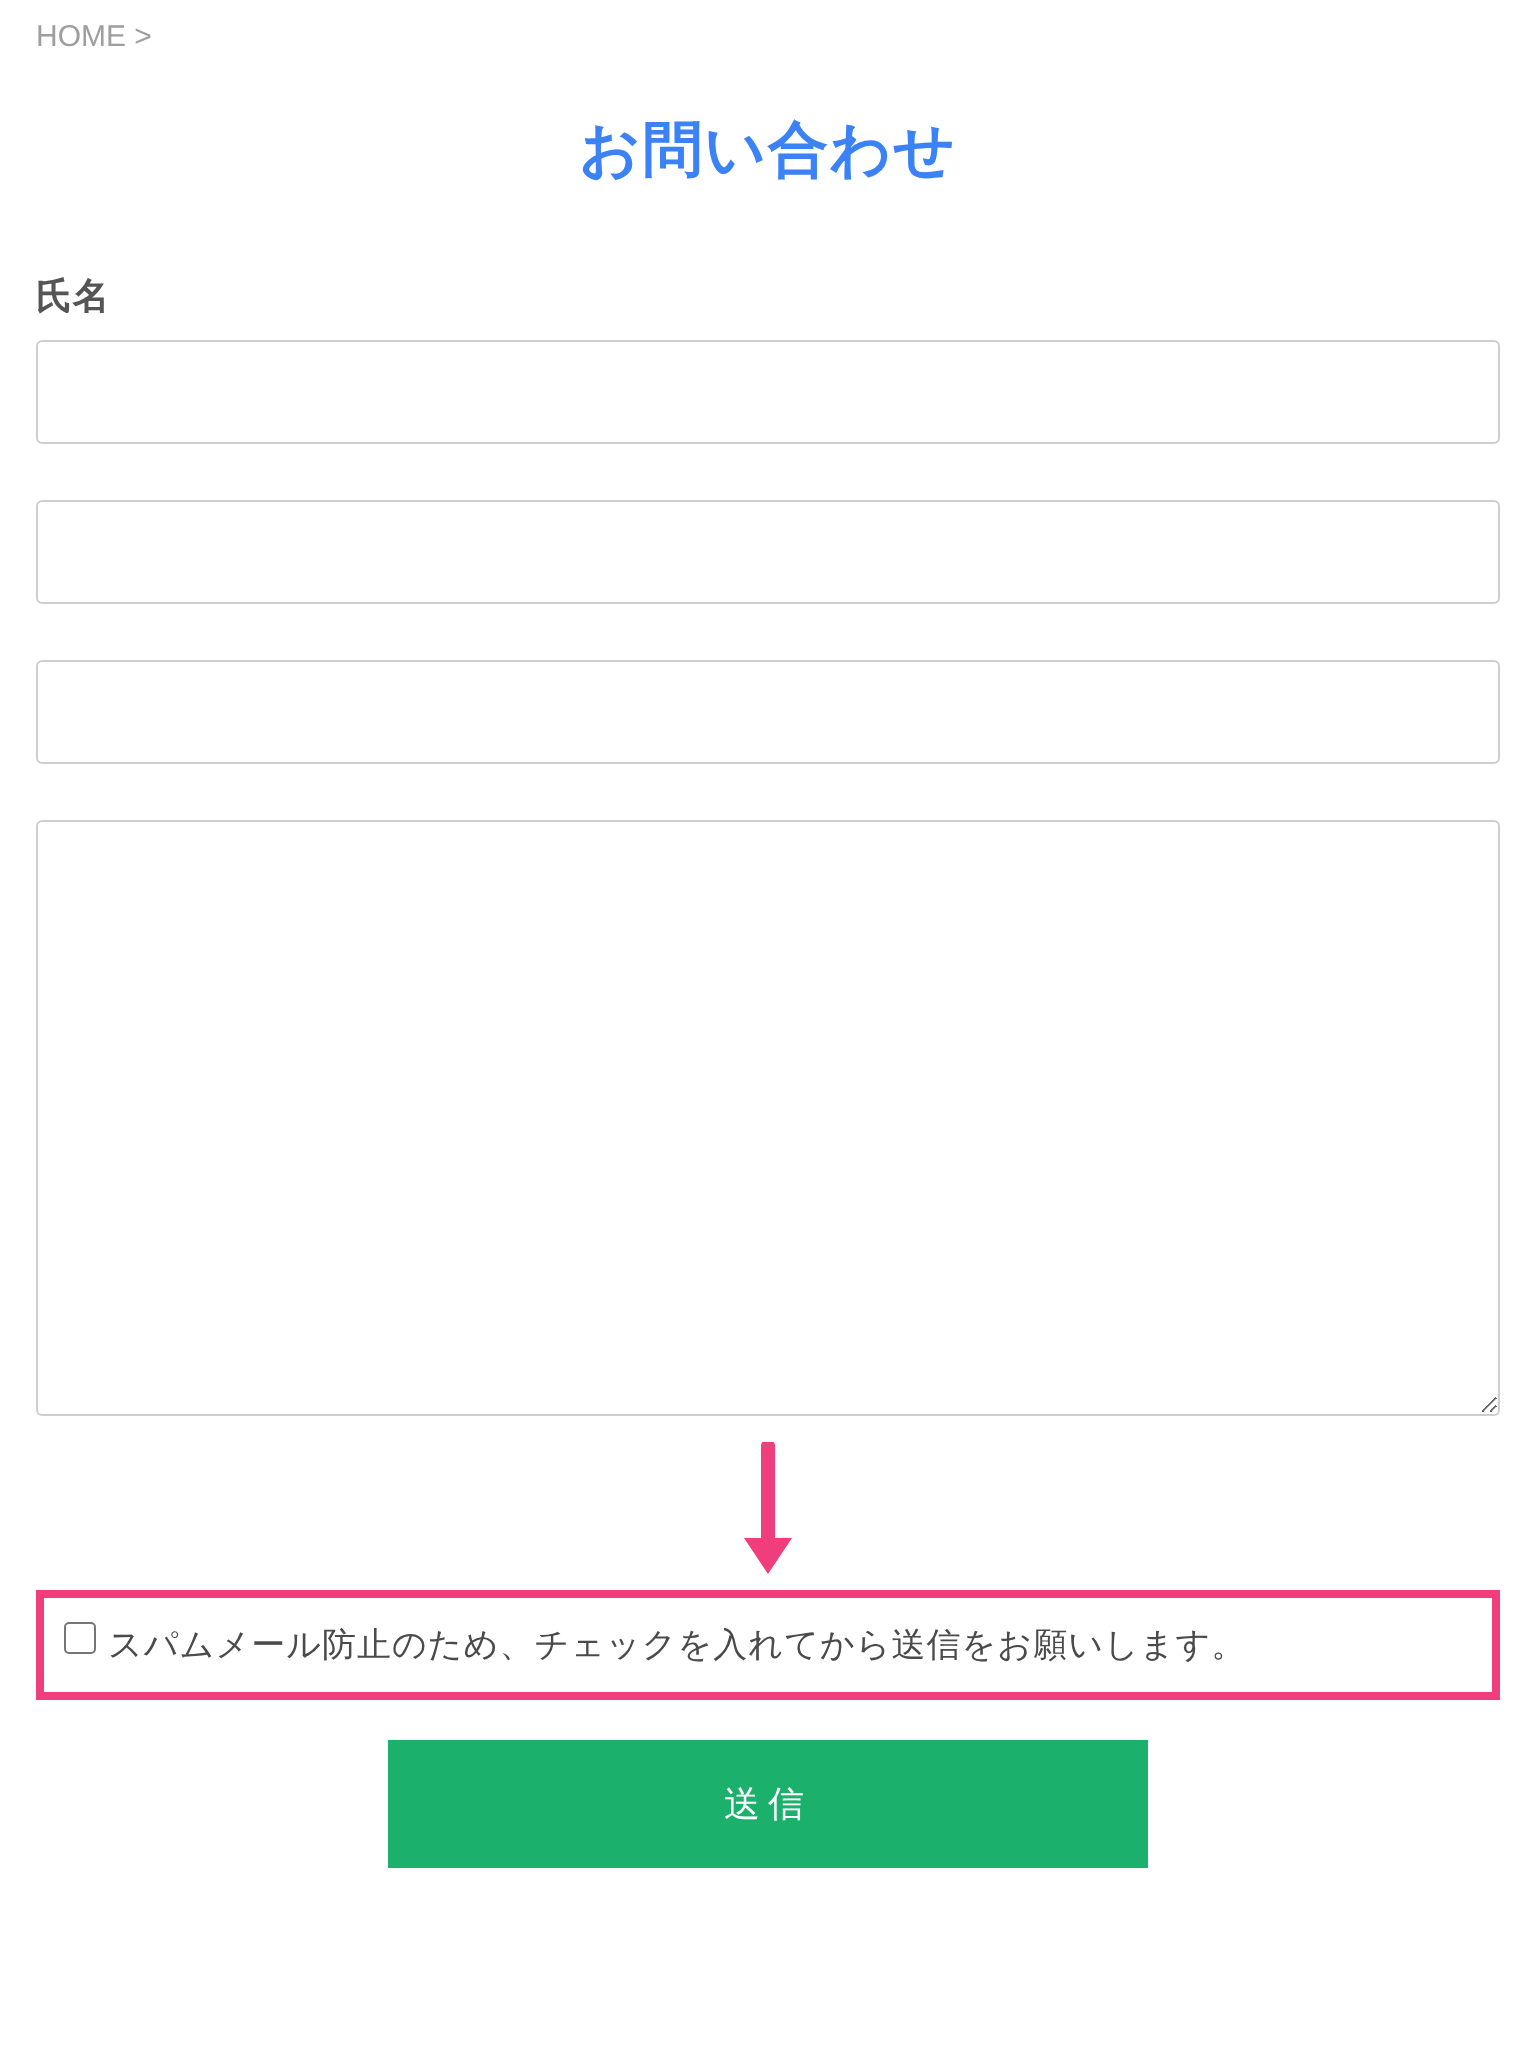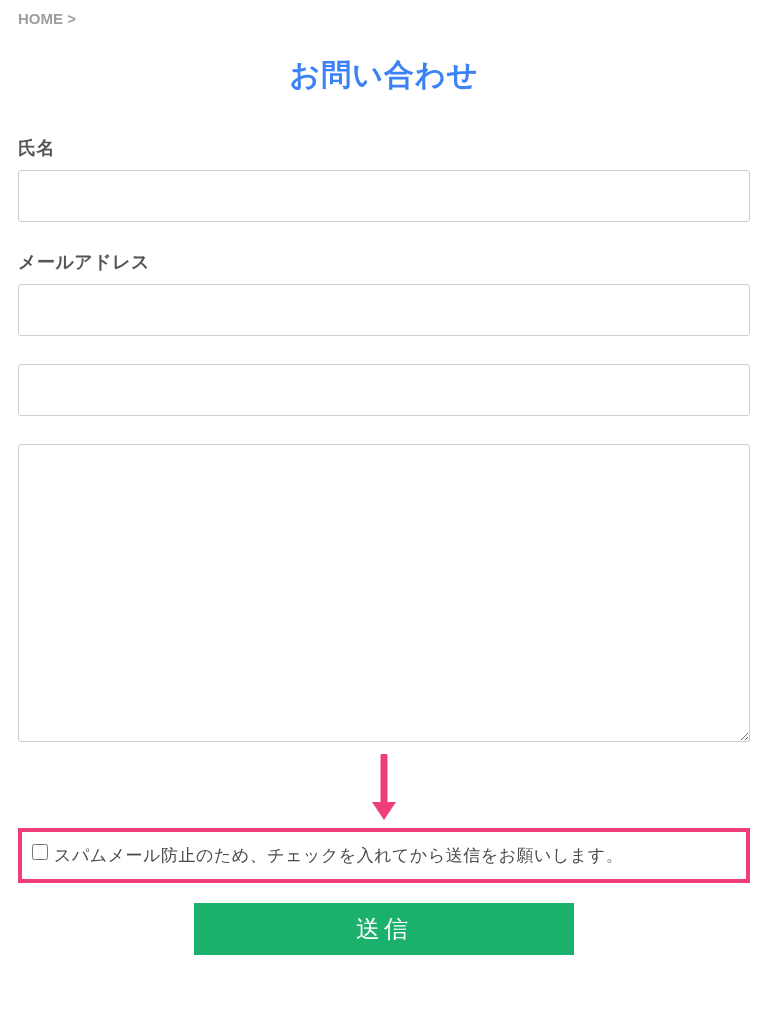--- a/index.html
+++ b/index.html
@@ -9,21 +9,21 @@
     }
     body {
       font-family: -apple-system, BlinkMacSystemFont, "Helvetica Neue", "Hiragino Sans", "Hiragino Kaku Gothic ProN", Meiryo, sans-serif;
       background: #ffffff;
       width: 768px;
       padding: 10px 18px 30px 18px;
       color: #4a4a4a;
     }
     .breadcrumb {
       font-size: 15px;
-      font-weight: 700;
+      font-weight: 400;
       color: #9e9e9e;
       margin-bottom: 28px;
     }
     .breadcrumb a {
       color: #9e9e9e;
       text-decoration: none;
     }
     .page-title {
       text-align: center;
       font-size: 30px;
@@ -88,25 +88,25 @@
       font-size: 17px;
       color: #4a4a4a;
       letter-spacing: 0.5px;
     }
     .submit-row {
       text-align: center;
     }
     .submit-button {
       display: inline-block;
       width: 380px;
-      height: 52px;
+      height: 64px;
       background: #1bb06c;
       color: #ffffff;
       border: none;
-      font-size: 24px;
+      font-size: 18px;
       font-weight: 500;
       cursor: pointer;
       letter-spacing: 4px;
     }
   </style>
 </head>
 <body>
 
 <div class="breadcrumb">
   <a href="#">HOME</a>
@@ -114,21 +114,20 @@
 </div>
 
 <h1 class="page-title">お問い合わせ</h1>
 
 <div class="form-group">
   <label class="form-label">氏名</label>
   <input type="text" class="text-input" style="">
 </div>
 
 <div class="form-group">
-  <label class="form-label">メールアドレス</label>
   <input type="text" class="text-input" style="">
 </div>
 
 <div class="form-group">
   <input type="text" class="text-input" style="">
 </div>
 
 <div class="form-group" style="margin-bottom:0;">
   <textarea class="textarea-input" style=""></textarea>
 </div>

